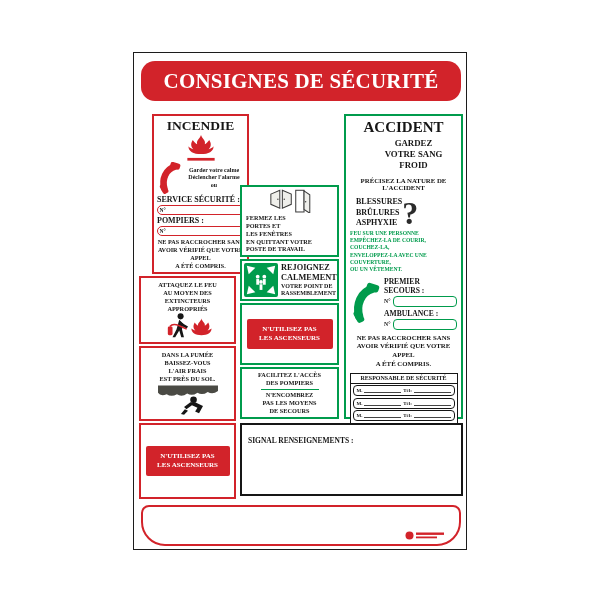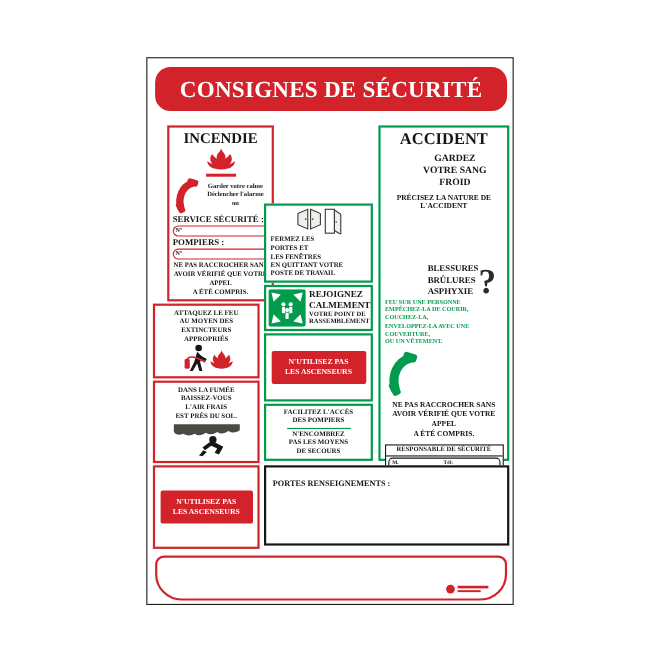--- a/index.html
+++ b/index.html
@@ -166,36 +166,48 @@
       <svg width="68" height="20" viewBox="0 0 70 22">
         <rect x="2" y="18" width="66" height="2.5" fill="#161616"></rect>
         <circle cx="13" cy="11" r="4.5" fill="#161616"></circle>
         <path d="M17 9 q6 -6 12 -4 l32 7 q4 1 4 4 l0 1 -48 0 z" fill="#161616"></path>
       </svg>
       <div class="b pre c" style="font-size:8.8px;line-height:1.25;margin-left:20px;">GARDEZ
 VOTRE SANG FROID</div>
       <hr class="hr-green">
       <div class="b c" style="font-size:6.8px;">PRÉCISEZ LA NATURE DE L'ACCIDENT</div>
       <hr class="hr-green">
-      <div style="display:flex;align-items:center;width:100%;justify-content:flex-end;padding:0 6px;box-sizing:border-box;margin-top:42px;">
+      <div style="display:flex;align-items:center;width:100%;justify-content:flex-start;padding:0 6px;box-sizing:border-box;">
         <div class="b pre" style="font-size:8px;line-height:1.3;">BLESSURES
 BRÛLURES
 ASPHYXIE</div>
         <div style="font-size:32px;font-weight:900;color:#2b2b2b;line-height:1;">?</div>
       </div>
       <div class="b pre greentxt" style="font-size:5.6px;line-height:1.3;width:100%;">FEU SUR UNE PERSONNE
 EMPÊCHEZ-LA DE COURIR, COUCHEZ-LA,
 ENVELOPPEZ-LA AVEC UNE COUVERTURE,
 OU UN VÊTEMENT.</div>
       <div style="display:flex;width:100%;gap:4px;align-items:center;margin-top:2px;">
         <svg width="30" height="42" viewBox="0 0 36 46" style="color:#009b4c;flex:none;">
           <path d="M27 6 C13 10 7 25 11 39" fill="none" stroke="currentColor" stroke-width="10" stroke-linecap="round"></path>
           <rect x="20" y="0" width="15" height="9" rx="3" fill="currentColor" transform="rotate(18 27 4)"></rect>
           <rect x="3" y="34" width="15" height="9" rx="3" fill="currentColor" transform="rotate(62 10 39)"></rect>
         </svg>
+        <div style="flex:1;">
+          <div class="b" style="font-size:7.6px;">PREMIER SECOURS :</div>
+          <div style="display:flex;align-items:center;gap:2px;margin:1px 0 2px;">
+            <span class="b" style="font-size:5.8px;">N°</span>
+            <div class="input green" style="width:62px;height:9px;border-radius:4px;"></div>
+          </div>
+          <div class="b" style="font-size:7.6px;">AMBULANCE :</div>
+          <div style="display:flex;align-items:center;gap:2px;margin-top:1px;">
+            <span class="b" style="font-size:5.8px;">N°</span>
+            <div class="input green" style="width:62px;height:9px;border-radius:4px;"></div>
+          </div>
+        </div>
       </div>
       <div class="b pre c" style="font-size:6.8px;line-height:1.3;margin-top:3px;">NE PAS RACCROCHER SANS
 AVOIR VÉRIFIÉ QUE VOTRE APPEL
 A ÉTÉ COMPRIS.</div>
       <div class="resp-table" style="margin-top:3px;">
         <div class="resp-head">RESPONSABLE DE SÉCURITÉ</div>
         <div class="resp-row">
           <span class="lbl">M.</span>
           <span class="line"></span>
           <span class="lbl">Tél:</span>
@@ -216,21 +228,21 @@
         <div class="resp-row">
           <span class="lbl">M.</span>
           <span class="line"></span>
           <span class="lbl">Tél:</span>
           <span class="line"></span>
         </div>
       </div>
     </div>
 
     <div class="abs autres" style="left:106px;top:370px;width:223px;height:73px;padding:4px 6px;">
-      <span class="b" style="font-size:7.5px;">PORTES RENSEIGNEMENTS :</span>
+      <span class="b" style="font-size:7.5px;">SIGNAL RENSEIGNEMENTS :</span>
     </div>
 
     <div class="abs footer" style="left:7px;top:452px;width:320px;height:41px;">
       <svg width="44" height="11" viewBox="0 0 44 11" style="position:absolute;right:10px;bottom:3px;">
         <circle cx="4.5" cy="5.5" r="4" fill="#d2232a"></circle>
         <rect x="11" y="2.5" width="28" height="2.4" fill="#d2232a"></rect>
         <rect x="11" y="6.5" width="21" height="1.8" fill="#d2232a"></rect>
       </svg>
     </div>
 

